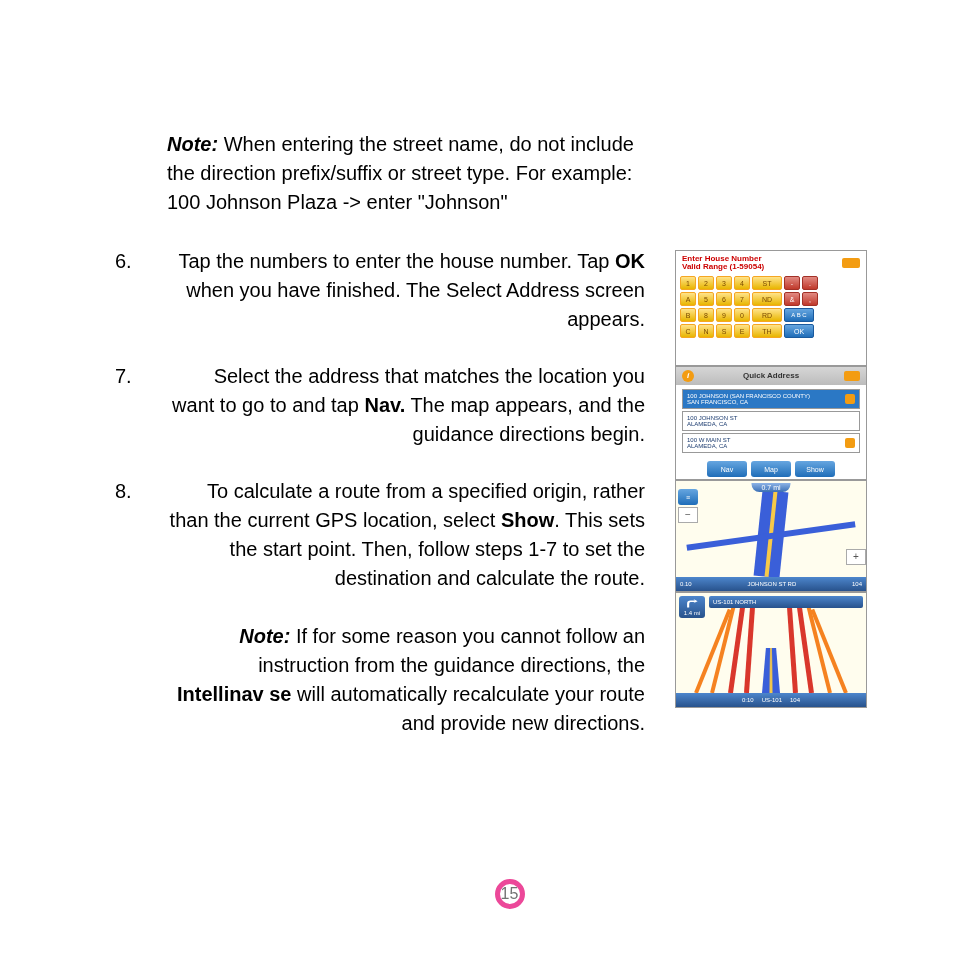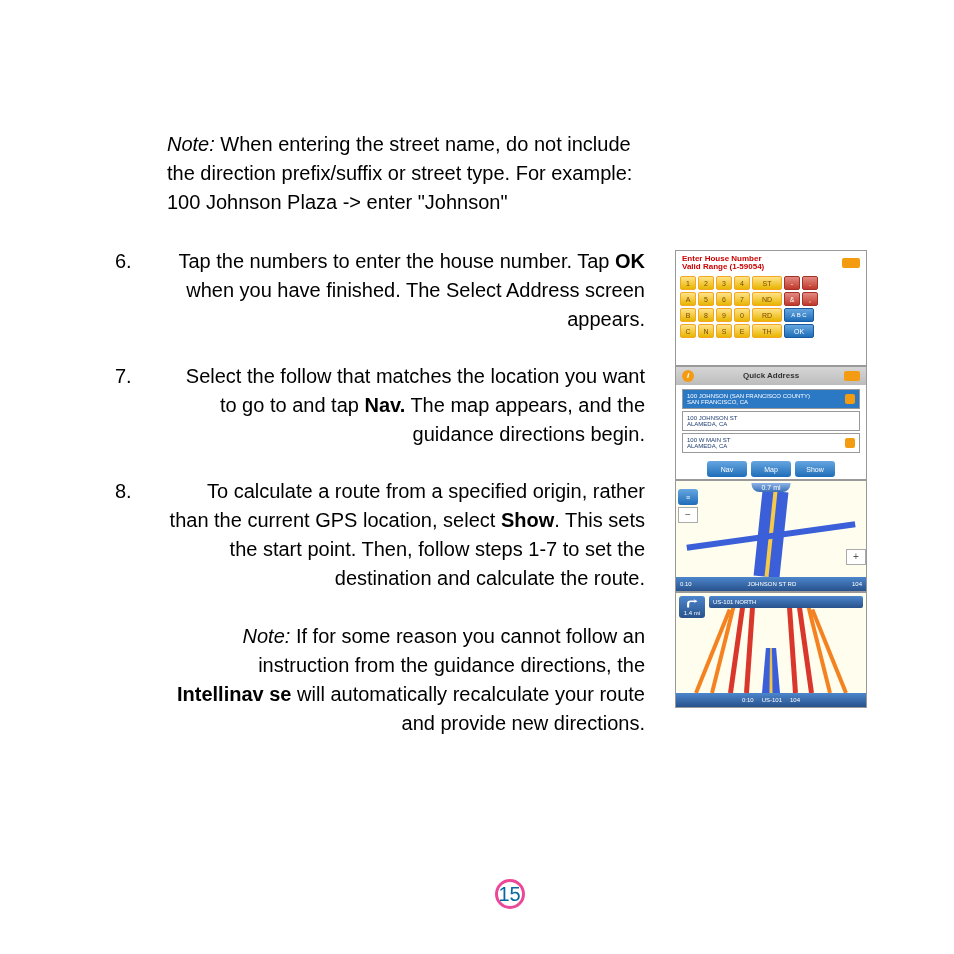--- a/index.html
+++ b/index.html
@@ -12,45 +12,45 @@
     background: #fff;
     position: relative;
     padding: 130px 50px 60px 115px;
   }
   .content {
     display: flex;
     gap: 30px;
   }
   .text-col { flex: 1 1 auto; max-width: 530px; }
   .img-col  { flex: 0 0 192px; display: flex; flex-direction: column; padding-top: 120px; }
-  .note-label { font-style: italic; font-weight: normal; }
+  .note-label { font-style: italic; font-weight: bold; }
   .bold { font-weight: bold; }
   .note-block { margin-left: 52px; margin-bottom: 30px; }
   ol.steps { list-style: none; }
   ol.steps li { display: flex; margin-bottom: 28px; }
   ol.steps li .num { flex: 0 0 52px; }
   ol.steps li .body { flex: 1; text-align: right; }
   .footer {
     position: absolute;
     bottom: 60px;
     left: 115px;
     right: 50px;
     display: flex;
     align-items: center;
     font-size: 19px;
   }
   .page-badge {
     position: absolute;
     left: 50%;
     transform: translateX(-50%);
     width: 30px; height: 30px;
-    border: 3px solid #ec4899;
+    border: 5px solid #ec4899;
     border-radius: 50%;
     display: flex; align-items: center; justify-content: center;
-    font-size: 20px; color: #0369a1; font-weight: 500;
+    font-size: 16px; color: #737373; font-weight: 500;
   }
   
   .thumb { width: 192px; border: 1px solid #999; background: #eee; font-size: 7px; color: #1a3a6e; overflow: hidden; font-family: Arial, sans-serif; }
   .thumb * { line-height: 1; }
 
   
   .t1 { height: 116px; background:#fff; }
   .t1-hdr { padding:4px 6px 2px; display:flex; justify-content:space-between; align-items:center;}
   .t1-hdr-l { color:#c00; font-weight:bold; font-size:8px; }
   .t1-back { width:18px; height:10px; background:#f39c12; border-radius:2px; position:relative;}
@@ -115,21 +115,21 @@
     <ol class="steps">
       <li>
         <span class="num">6.</span>
         <span class="body">
           <span>Tap the numbers to enter the house number. Tap </span><span class="bold">OK</span><span> when you have finished. The Select Address screen appears.</span>
         </span>
       </li>
       <li>
         <span class="num">7.</span>
         <span class="body">
-          <span>Select the follow that matches the location you want to go to and tap </span><span class="bold">Nav.</span><span> The map appears, and the guidance directions begin.</span>
+          <span>Select the address that matches the location you want to go to and tap </span><span class="bold">Nav.</span><span> The map appears, and the guidance directions begin.</span>
         </span>
       </li>
       <li>
         <span class="num">8.</span>
         <span class="body">
           <span>To calculate a route from a specified origin, rather than the current GPS location, select </span><span class="bold">Show</span><span>.  This sets the start point.  Then, follow steps 1-7 to set the destination and calculate the route.</span>
           <br><br>
           <span class="note-label">Note:</span><span>  If for some reason you cannot follow an instruction from the guidance directions, the </span><span class="bold">Intellinav se</span><span> will automatically recalculate your route and provide new directions.</span>
         </span>
       </li>

